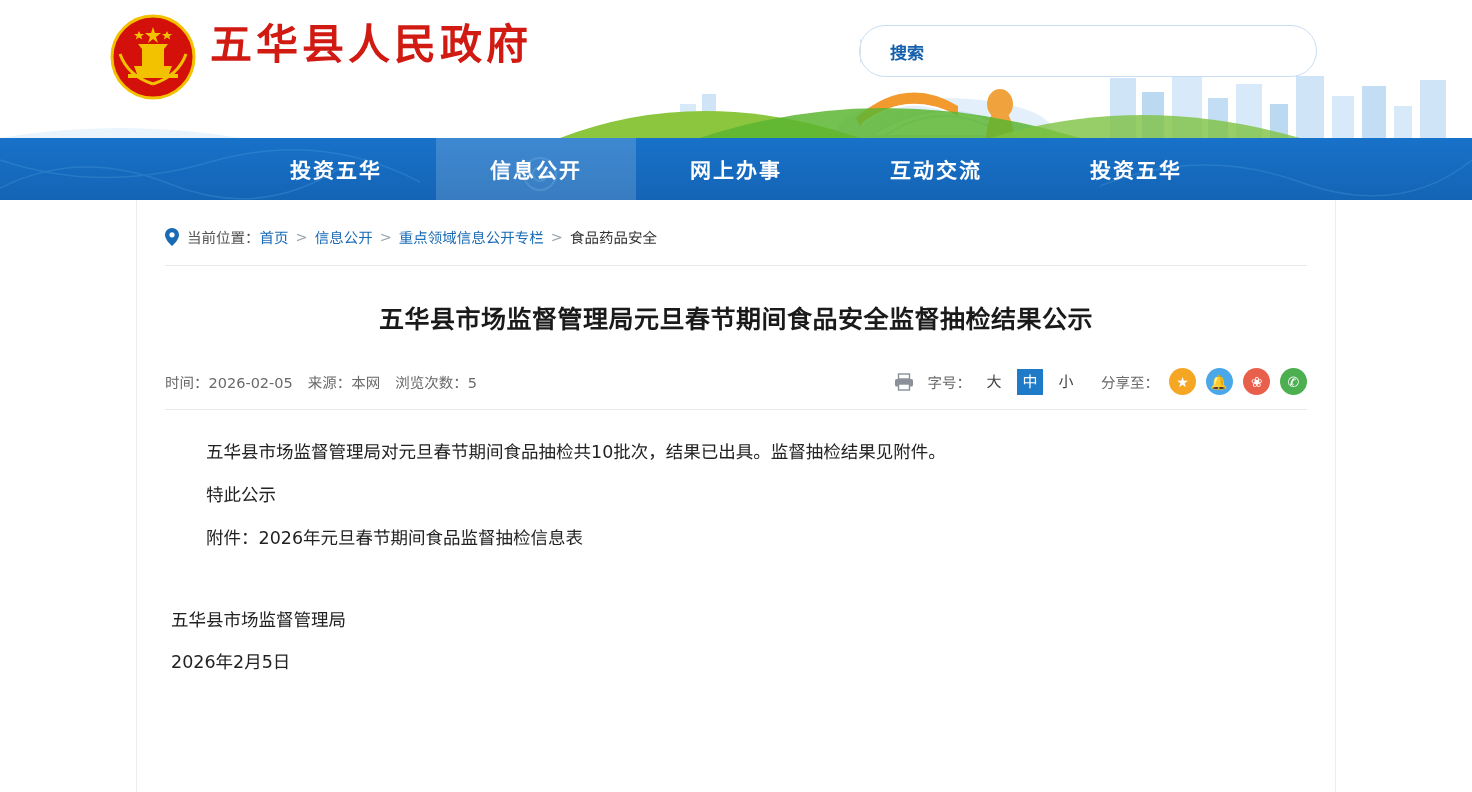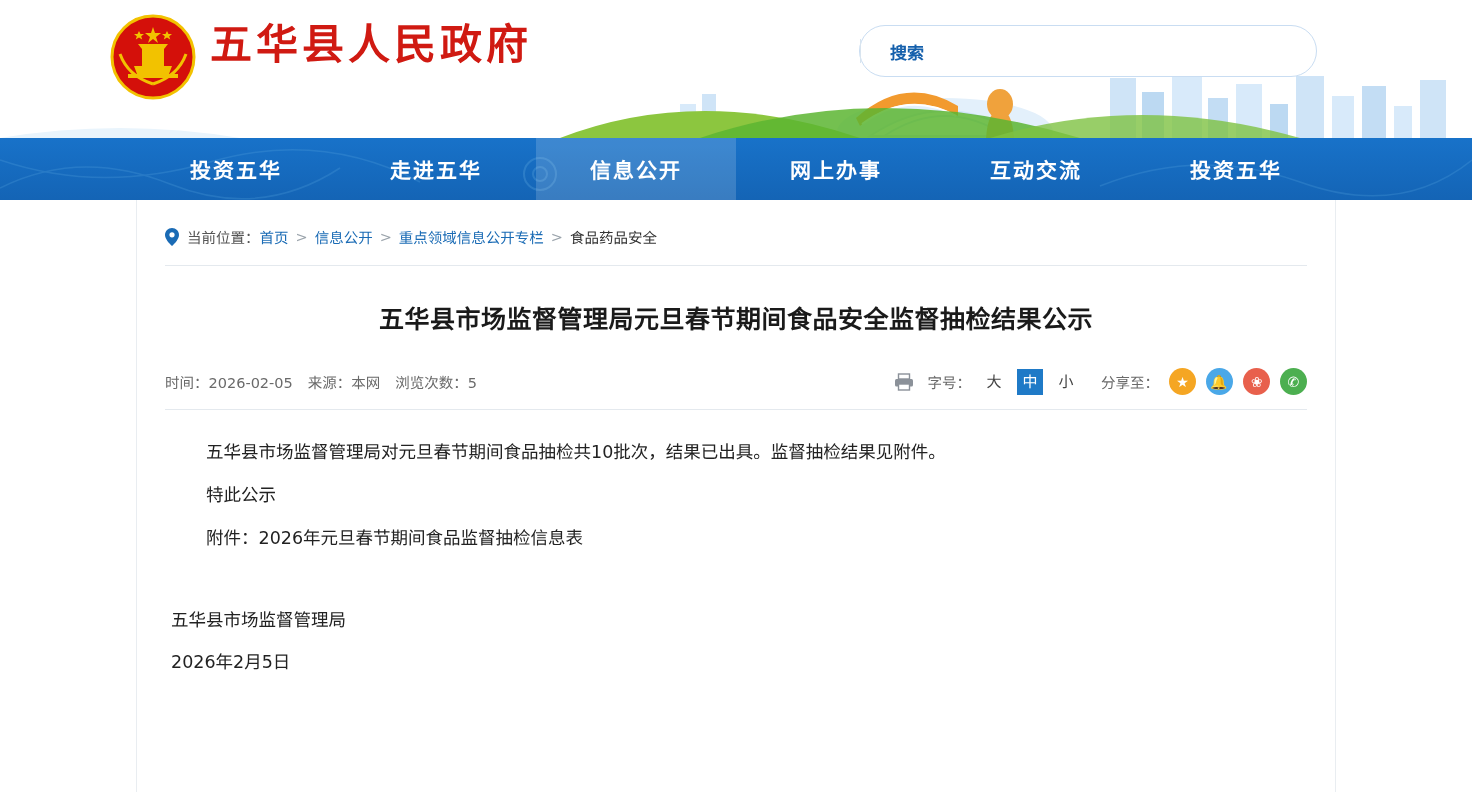--- a/index.html
+++ b/index.html
@@ -224,23 +224,20 @@
   <svg class="nav-bg-lines" viewBox="0 0 1472 62" preserveAspectRatio="none">
     <path d="M0,50 Q80,10 170,46 T340,30" fill="none" stroke="#5aa8e0" stroke-width="1.5"></path>
     <path d="M0,22 Q100,56 210,24 T420,44" fill="none" stroke="#5aa8e0" stroke-width="1.5"></path>
     <circle cx="540" cy="36" r="16" fill="none" stroke="#6fb7e8" stroke-width="2"></circle>
     <circle cx="540" cy="36" r="7" fill="none" stroke="#6fb7e8" stroke-width="2"></circle>
     <path d="M1100,48 Q1200,8 1300,44 T1472,22" fill="none" stroke="#5aa8e0" stroke-width="1.5"></path>
   </svg>
 
   <div class="nav-item">
     <span>投资五华</span>
-  </div>
-  <div class="nav-item">
-    <span>走进五华</span>
   </div>
   <div class="nav-item active">
     <span>信息公开</span>
   </div>
   <div class="nav-item">
     <span>网上办事</span>
   </div>
   <div class="nav-item">
     <span>互动交流</span>
   </div>

